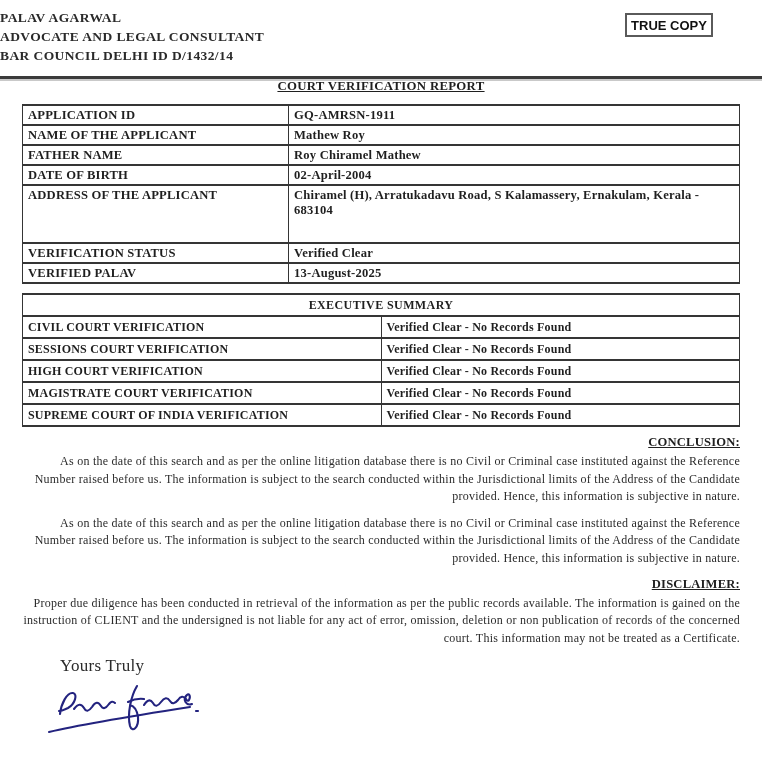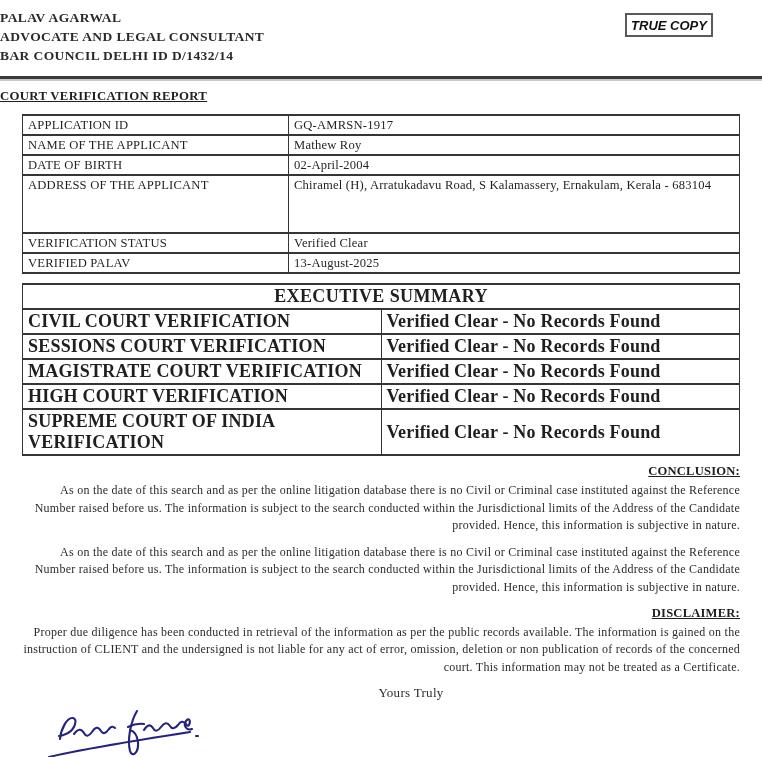--- a/index.html
+++ b/index.html
@@ -8,55 +8,55 @@
     font-family:"Liberation Serif","DejaVu Serif",serif;
     color:#1f1f1f;-webkit-font-smoothing:antialiased;
   }
   
   .letterhead{padding-top:8px;text-align:left;line-height:19px;
     font-weight:bold;font-size:13.5px;letter-spacing:.4px;color:#2a2a2a;}
   .stamp{
     position:absolute;left:625px;top:13px;width:84px;height:20px;
     border:2px solid #5a5a5a;display:flex;align-items:center;justify-content:center;
     font-family:"Liberation Sans","DejaVu Sans",sans-serif;
-    font-style:italic;font-weight:bold;font-size:13px;color:#111;background:#fff;
+    font-weight:bold;font-size:13px;color:#111;background:#fff;
   }
   .rule{margin-top:11px;height:3px;background:#3b3b3b;box-shadow:0 2px 0 #c9c9c9;}
-  .report-title{margin-top:10px;text-align:left;font-weight:bold;font-size:12.8px;
+  .report-title{text-align:center;font-weight:bold;font-size:12.8px;
     letter-spacing:.3px;}
   .report-title span{text-decoration:underline;}
   
   table{border-collapse:collapse;table-layout:fixed;background:#fff;}
   .doc-table{margin:10px 22px 0 22px;width:718px;}
   .doc-table td{
     border:solid #353535;border-width:2px 1.4px;
-    font-weight:normal;font-size:12.6px;letter-spacing:.2px;
+    font-weight:bold;font-size:12.6px;letter-spacing:.2px;
     padding:2px 5px 1px 5px;vertical-align:top;overflow:hidden;
   }
   .doc-table .lbl{width:255px;}
   .row-std{height:19px;}
   .row-address{height:58px;border-radius:17px;}
   .sum-table{margin:9px 22px 0 22px;width:718px;}
   .sum-table td{
     border:solid #353535;border-width:2px 1.4px;
-    font-weight:bold;font-size:18px;letter-spacing:.2px;
+    font-weight:bold;font-size:12px;letter-spacing:.2px;
     padding:1px 5px;vertical-align:middle;overflow:hidden;height:18px;
   }
   .sum-table .sum-head{text-align:center;letter-spacing:.4px;}
   .sum-table .lbl{width:262px;}
   .sum-table .val{text-align:left;}
   
   .sections{margin:8px 22px 0 22px;}
   .section{margin-bottom:9px;text-align:right;}
   .sec-head{font-weight:bold;font-size:12.6px;letter-spacing:.2px;
     text-decoration:underline;margin-bottom:3px;}
   .sec-body{font-size:12px;line-height:17.6px;letter-spacing:.25px;
     color:#2b2b2b;max-width:720px;}
   
-  .closing{margin:6px 0 0 60px;font-size:13px;letter-spacing:.3px;color:#2b2b2b;text-align:center;}
+  .closing{margin:6px 0 0 60px;font-size:17px;letter-spacing:.3px;color:#2b2b2b;}
   .signature-wrap{margin:4px 0 0 44px;width:160px;height:56px;}
 </style>
 </head>
 <body>
 
 <div class="letterhead">
   <div>PALAV AGARWAL</div>
   <div>ADVOCATE AND LEGAL CONSULTANT</div>
   <div>BAR COUNCIL DELHI ID D/1432/14</div>
 </div>
@@ -68,25 +68,29 @@
 <div class="rule"></div>
 
 <div class="report-title">
   <span>COURT VERIFICATION REPORT</span>
 </div>
 
 <table class="doc-table">
   <tbody>
       <tr class="row-std">
     <td class="lbl">APPLICATION ID</td>
-    <td>GQ-AMRSN-1917</td>
+    <td>GQ-AMRSN-1911</td>
   </tr>
   <tr class="row-std">
     <td class="lbl">NAME OF THE APPLICANT</td>
     <td>Mathew Roy</td>
+  </tr>
+  <tr class="row-std">
+    <td class="lbl">FATHER NAME</td>
+    <td>Roy Chiramel Mathew</td>
   </tr>
   <tr class="row-std">
     <td class="lbl">DATE OF BIRTH</td>
     <td>02-April-2004</td>
   </tr>
   <tr class="row-address">
     <td class="lbl">ADDRESS OF THE APPLICANT</td>
     <td>Chiramel (H), Arratukadavu Road, S Kalamassery, Ernakulam, Kerala - 683104</td>
   </tr>
   <tr class="row-std">
@@ -107,25 +111,25 @@
   </tr>
   <tr>
     <td class="lbl">CIVIL COURT VERIFICATION</td>
     <td class="val">Verified Clear - No Records Found</td>
   </tr>
   <tr>
     <td class="lbl">SESSIONS COURT VERIFICATION</td>
     <td class="val">Verified Clear - No Records Found</td>
   </tr>
   <tr>
-    <td class="lbl">MAGISTRATE COURT VERIFICATION</td>
+    <td class="lbl">HIGH COURT VERIFICATION</td>
     <td class="val">Verified Clear - No Records Found</td>
   </tr>
   <tr>
-    <td class="lbl">HIGH COURT VERIFICATION</td>
+    <td class="lbl">MAGISTRATE COURT VERIFICATION</td>
     <td class="val">Verified Clear - No Records Found</td>
   </tr>
   <tr>
     <td class="lbl">SUPREME COURT OF INDIA VERIFICATION</td>
     <td class="val">Verified Clear - No Records Found</td>
   </tr>
 </tbody>
   </table>
 
 <div class="sections">

